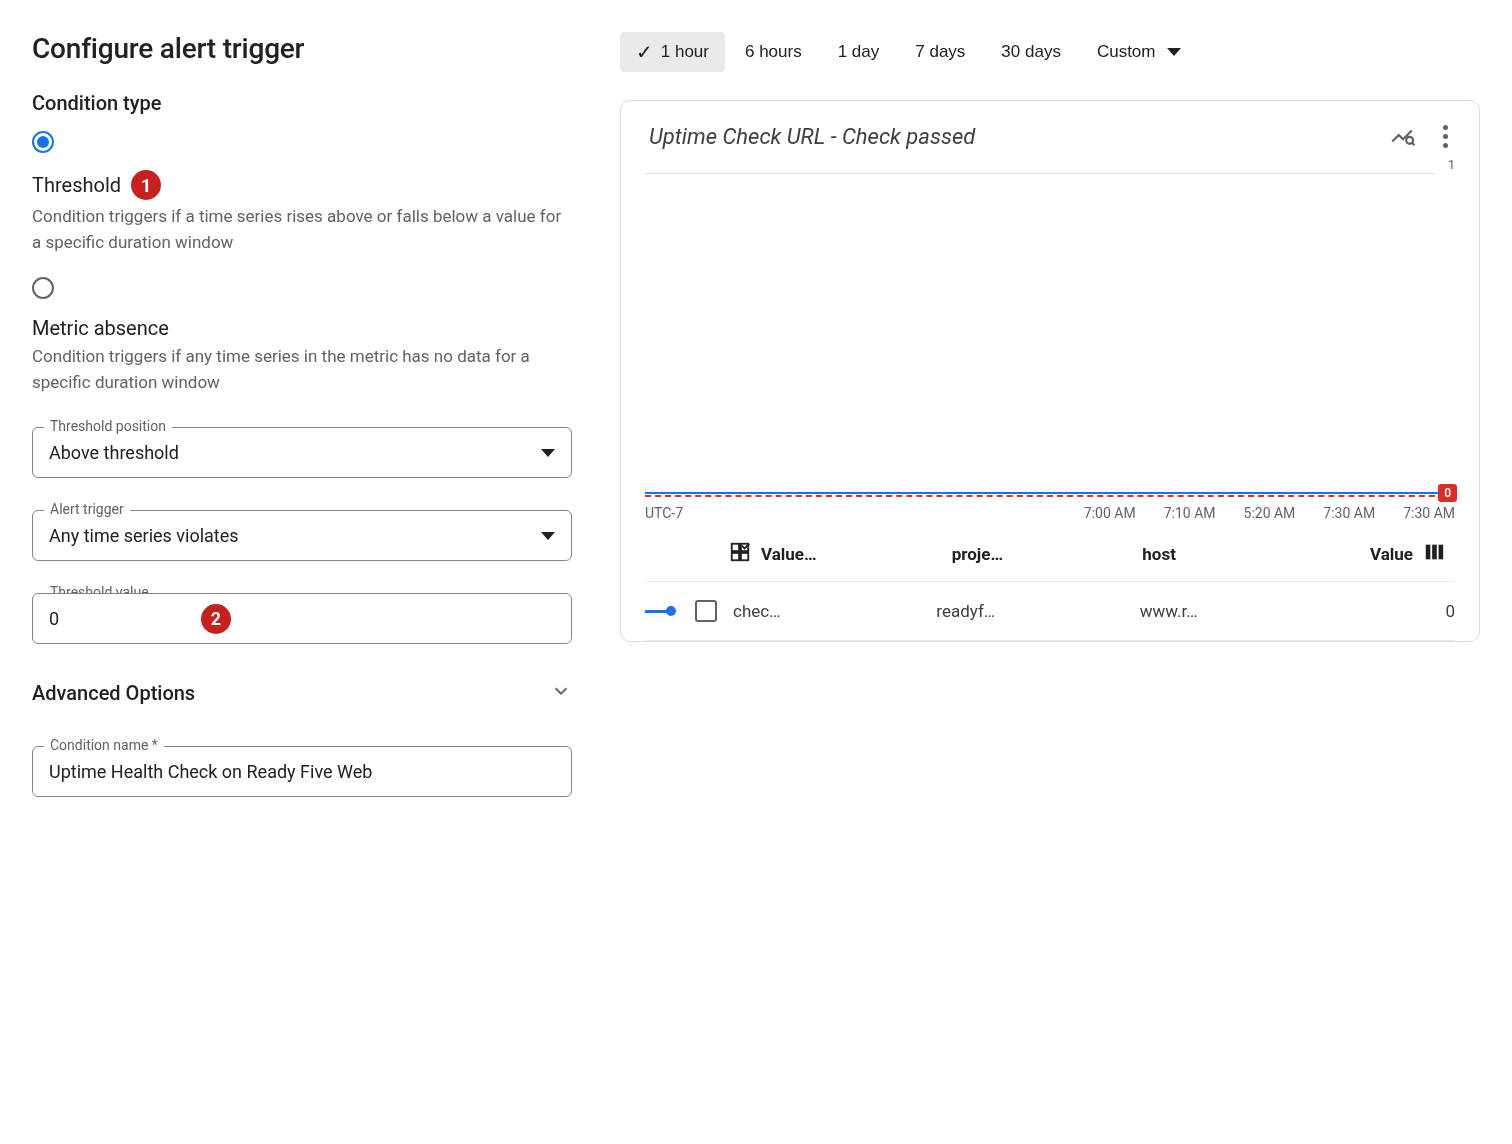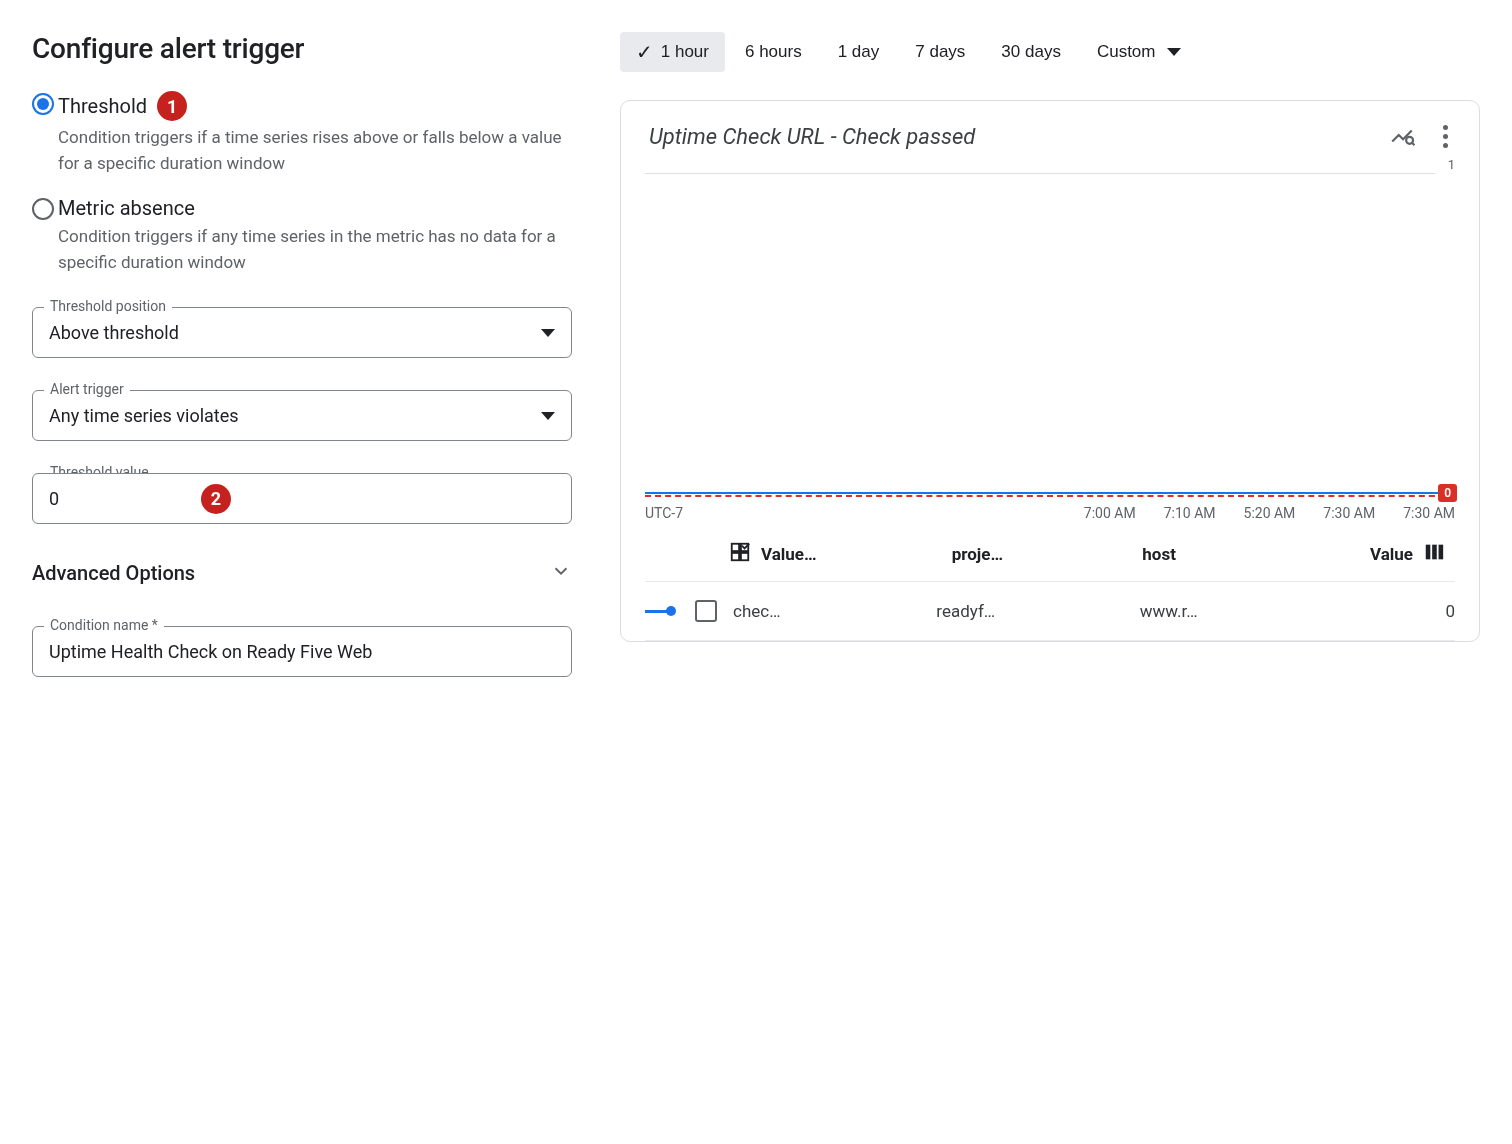--- a/index.html
+++ b/index.html
@@ -11,21 +11,21 @@
       width: 1512px;
     }
     .container { display: flex; gap: 48px; }
     .left-panel { width: 540px; flex-shrink: 0; }
     .right-panel { flex: 1; }
 
     h1 { font-size: 28px; font-weight: 500; margin-bottom: 26px; letter-spacing: -0.2px; }
     h2 { font-size: 20px; font-weight: 500; margin-bottom: 14px; }
 
     
-    .radio-row { display: flex; align-items: flex-start; gap: 4px; margin-bottom: 20px; }
+    .radio-row { display: flex; align-items: flex-start; gap: 17px; margin-bottom: 20px; flex-direction: column; }
     .radio-outer {
       width: 22px; height: 22px; border-radius: 50%;
       border: 2px solid #5f6368; flex-shrink: 0; margin-top: 2px;
       display: flex; align-items: center; justify-content: center;
       cursor: pointer;
     }
     .radio-outer.selected { border-color: #1a73e8; }
     .radio-inner { width: 12px; height: 12px; border-radius: 50%; background: #1a73e8; }
     .radio-label-row { display: flex; align-items: center; gap: 10px; }
     .radio-label { font-size: 20px; font-weight: 400; color: #202124; }
@@ -120,20 +120,21 @@
     .grid-icon svg, .cols-icon svg{width:22px;height:22px;}
   </style>
 </head>
 <body>
 
 <div class="container">
 
   <div class="left-panel">
     <h1>Configure alert trigger</h1>
 
+    <h2>Condition type</h2>
 
     <div class="radio-row">
       <div class="radio-outer selected">
           <div class="radio-inner"></div>
         </div>
       <div style="flex:1">
         <div class="radio-label-row">
           <span class="radio-label">Threshold</span>
           <span class="step-badge">1</span>
         </div>

